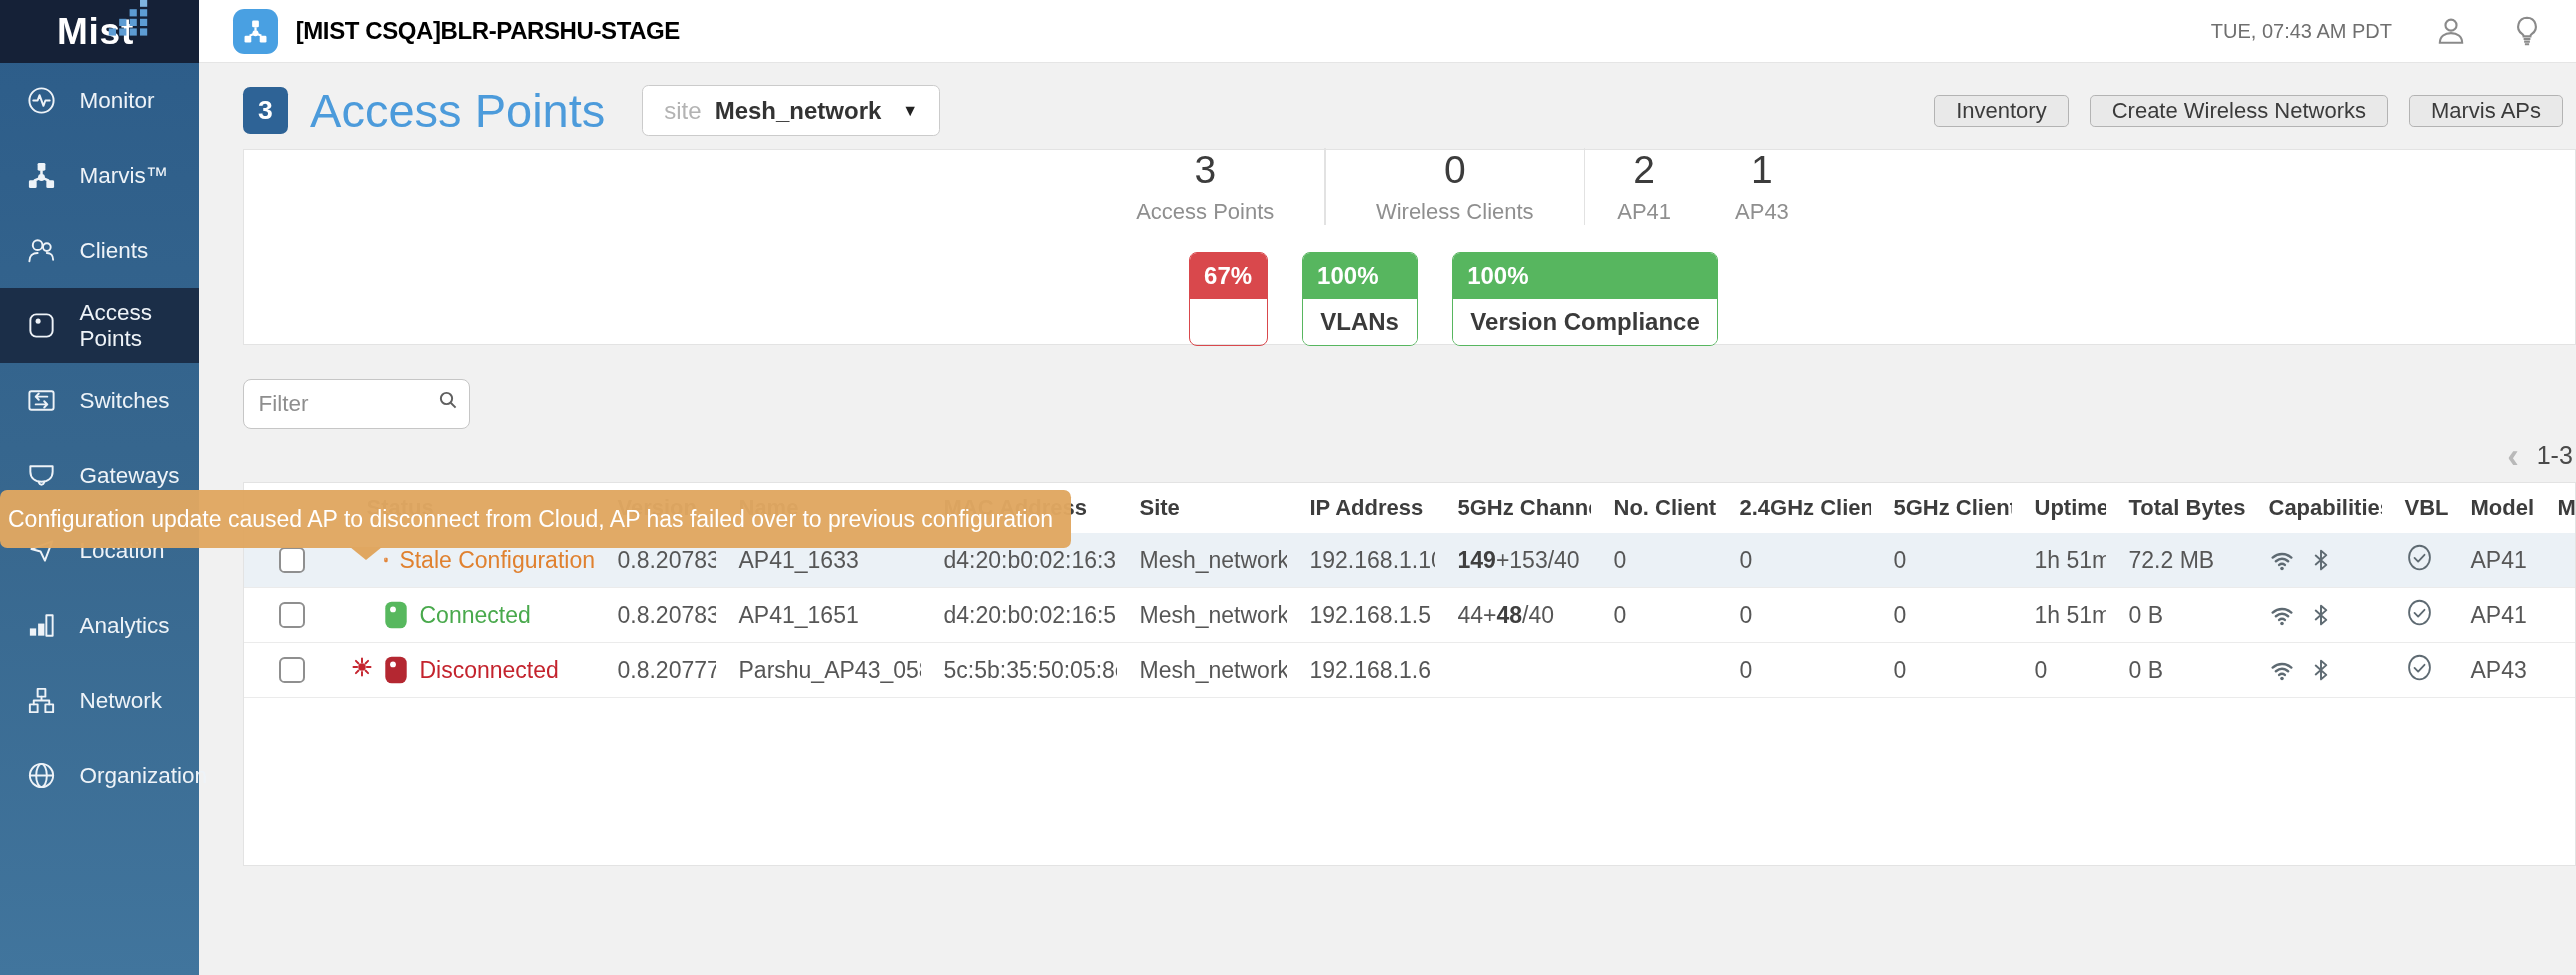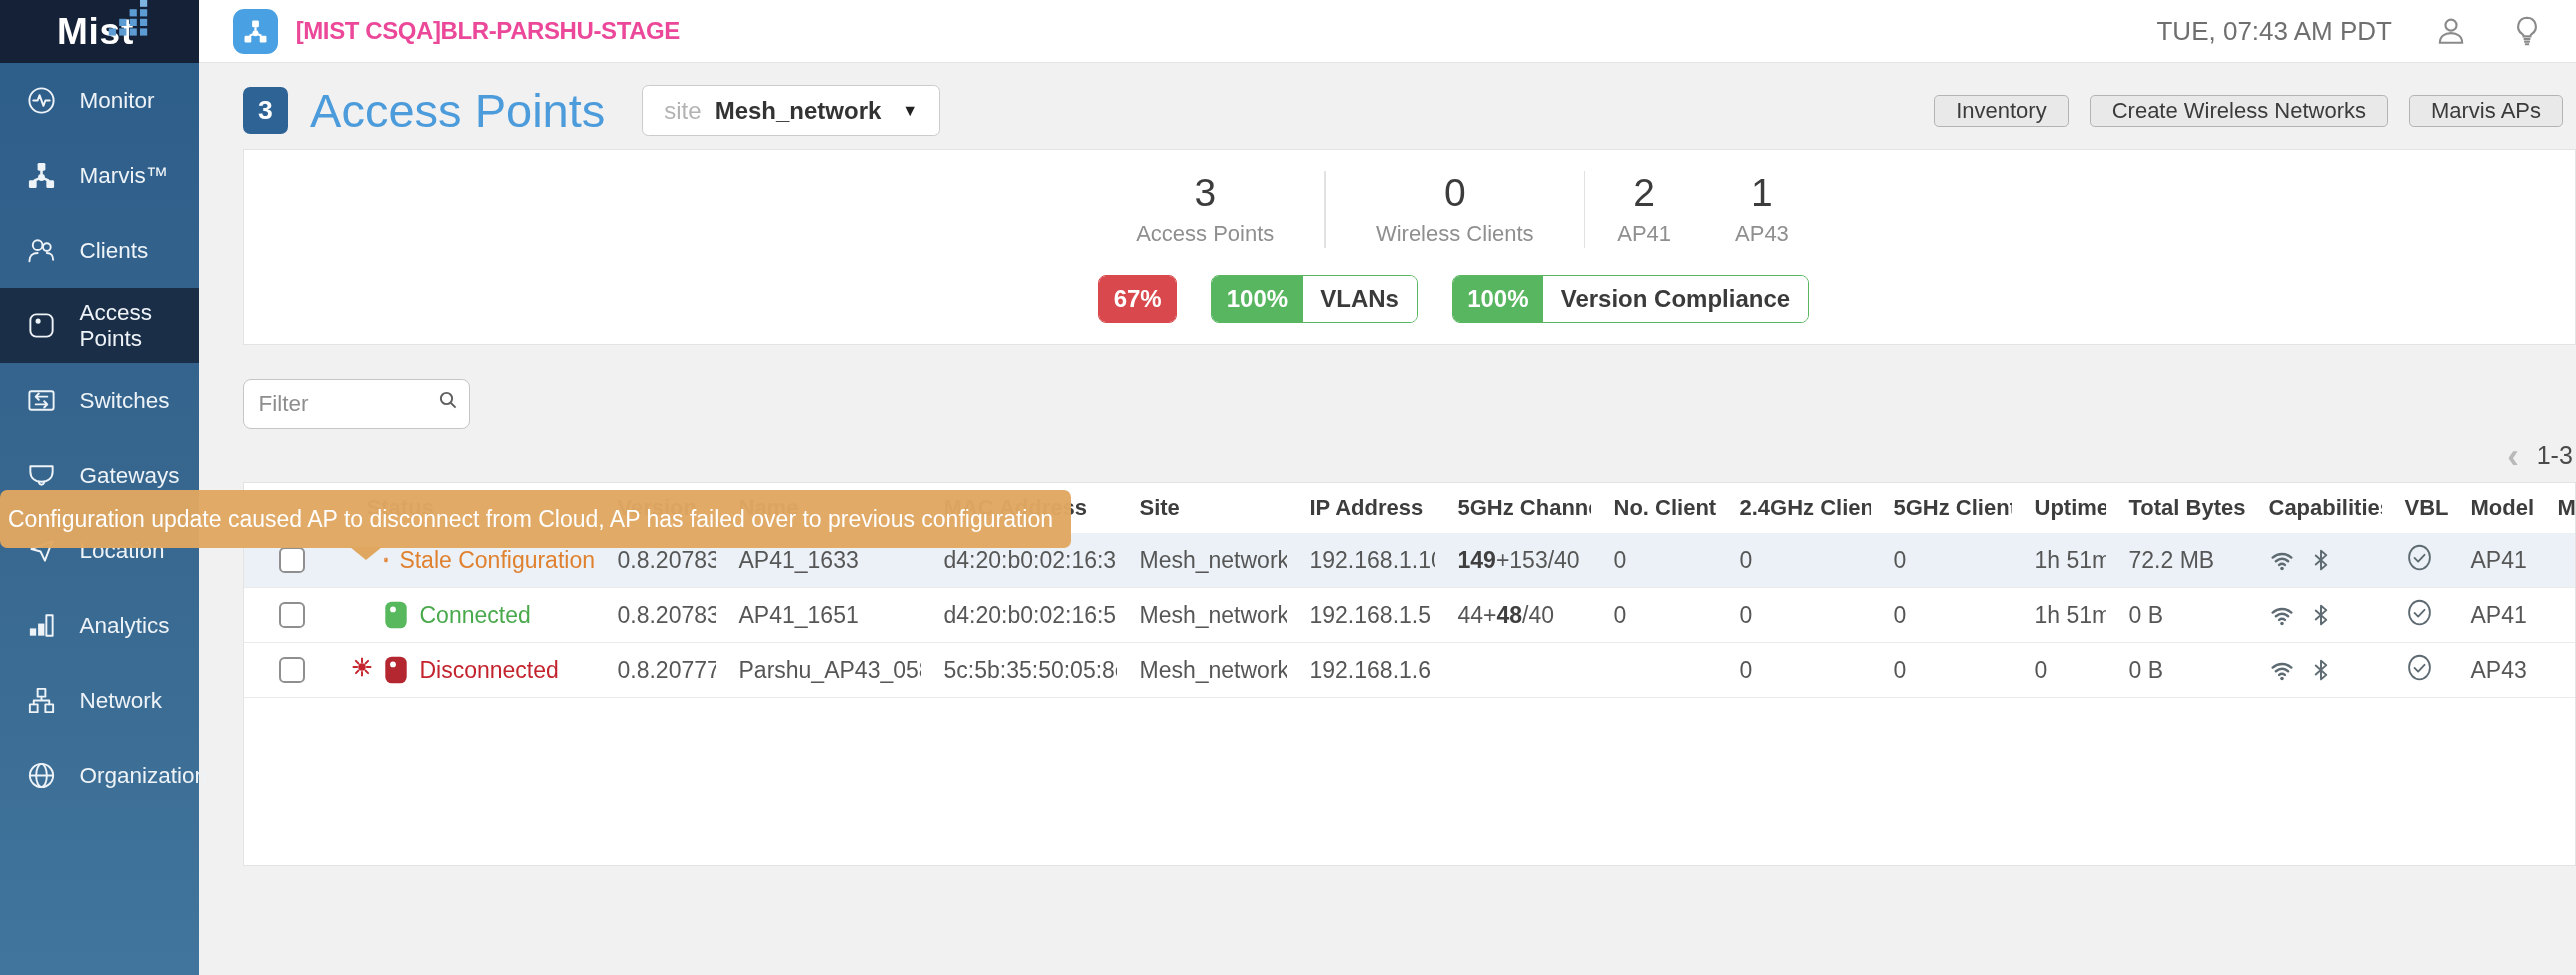--- a/index.html
+++ b/index.html
@@ -18,23 +18,23 @@
   .side-item{height:75px;display:flex;align-items:center;gap:22.5px;padding-left:26px;
     color:#eef3f8;cursor:pointer;}
   .side-item.active{background:#1b2e48;}
   .side-label{font-size:22.5px;}
   .icn{flex:0 0 auto;}
   
   .topbar{position:absolute;left:199px;top:0;width:2377px;height:63px;background:#fff;
     border-bottom:1.6px solid #e5e5e5;display:flex;align-items:center;z-index:4;box-sizing:border-box;}
   .org-badge{width:45px;height:45px;border-radius:11.3px;background:#49a0e2;color:#fff;
     display:flex;align-items:center;justify-content:center;margin:0 17.7px 0 34px;}
-  .org-name{font-size:24px;font-weight:700;color:#ec4899;letter-spacing:-0.4px;}
+  .org-name{font-size:24px;font-weight:700;color:#000000;letter-spacing:-0.4px;}
   .topbar-right{margin-left:auto;display:flex;align-items:center;gap:42px;padding-right:32px;color:#7d7d7d;}
-  .top-time{font-size:26px;color:#6f6f6f;}
+  .top-time{font-size:20px;color:#6f6f6f;}
   
   .main{position:absolute;left:199px;top:64px;width:2377px;height:911px;background:#f1f1f1;overflow:hidden;}
   .title-row{position:absolute;left:44px;top:14.5px;right:13px;height:64px;display:flex;align-items:center;}
   .count-badge{min-width:35px;height:47px;border-radius:7.2px;background:#2e6396;color:#fff;
     font-size:26.5px;font-weight:700;display:flex;align-items:center;justify-content:center;padding:0 4.8px;}
   .page-title{font-size:47px;font-weight:300;color:#4c9bdb;margin-left:22.5px;letter-spacing:0;}
   .site-select{margin-left:37px;background:#fff;border:1.6px solid #cbcbcb;border-radius:6.4px;
     height:51px;display:flex;align-items:center;padding:0 21px;gap:13px;cursor:pointer;box-sizing:border-box;}
   .site-label{font-size:24px;color:#b3b3b3;}
   .site-value{font-size:24px;color:#333;font-weight:700;}
@@ -48,21 +48,21 @@
     align-items:center;justify-content:center;}
   .stats-inner{position:relative;left:44px;display:flex;flex-direction:column;align-items:center;}
   .stats-row{display:flex;align-items:center;}
   .stat{text-align:center;padding:0 50px;}
   .stat .v{font-size:39px;color:#3c3c3c;line-height:1.1;}
   .stat .l{font-size:22px;color:#8f8f8f;margin-top:6.4px;white-space:nowrap;}
   .stat.small{padding:0 32px;}
   .vdiv{width:1.6px;background:#e2e2e2;height:77px;}
   .badges-row{display:flex;gap:34px;margin-top:27px;}
   .pill{display:flex;border:1.6px solid;border-radius:8px;overflow:hidden;
-    font-size:24px;font-weight:700;cursor:pointer;}
+    font-size:24px;font-weight:700;cursor:pointer;flex-direction:column;}
   .pill .pct{color:#fff;padding:8.8px 14.5px;white-space:nowrap;}
   .pill .lbl{background:#fff;color:#3a3a3a;padding:8.8px 17.7px;white-space:nowrap;}
   
   .filter-wrap{position:absolute;left:44px;top:315px;width:227px;height:50px;}
   .filter-wrap input{width:100%;height:100%;box-sizing:border-box;border:1.6px solid #c6c6c6;border-radius:8px;
     padding:0 42px 0 14.5px;font-size:22.5px;color:#444;font-family:"Liberation Sans",sans-serif;background:#fff;outline:none;}
   .filter-wrap input::placeholder{color:#8e8e8e;}
   .filter-search{position:absolute;right:9.6px;top:8.8px;color:#555;}
   .pagination{position:absolute;right:3.2px;top:375px;display:flex;align-items:center;gap:17.7px;}
   .pg-chev{font-size:35px;color:#b9b9b9;font-weight:700;line-height:32px;cursor:pointer;}

